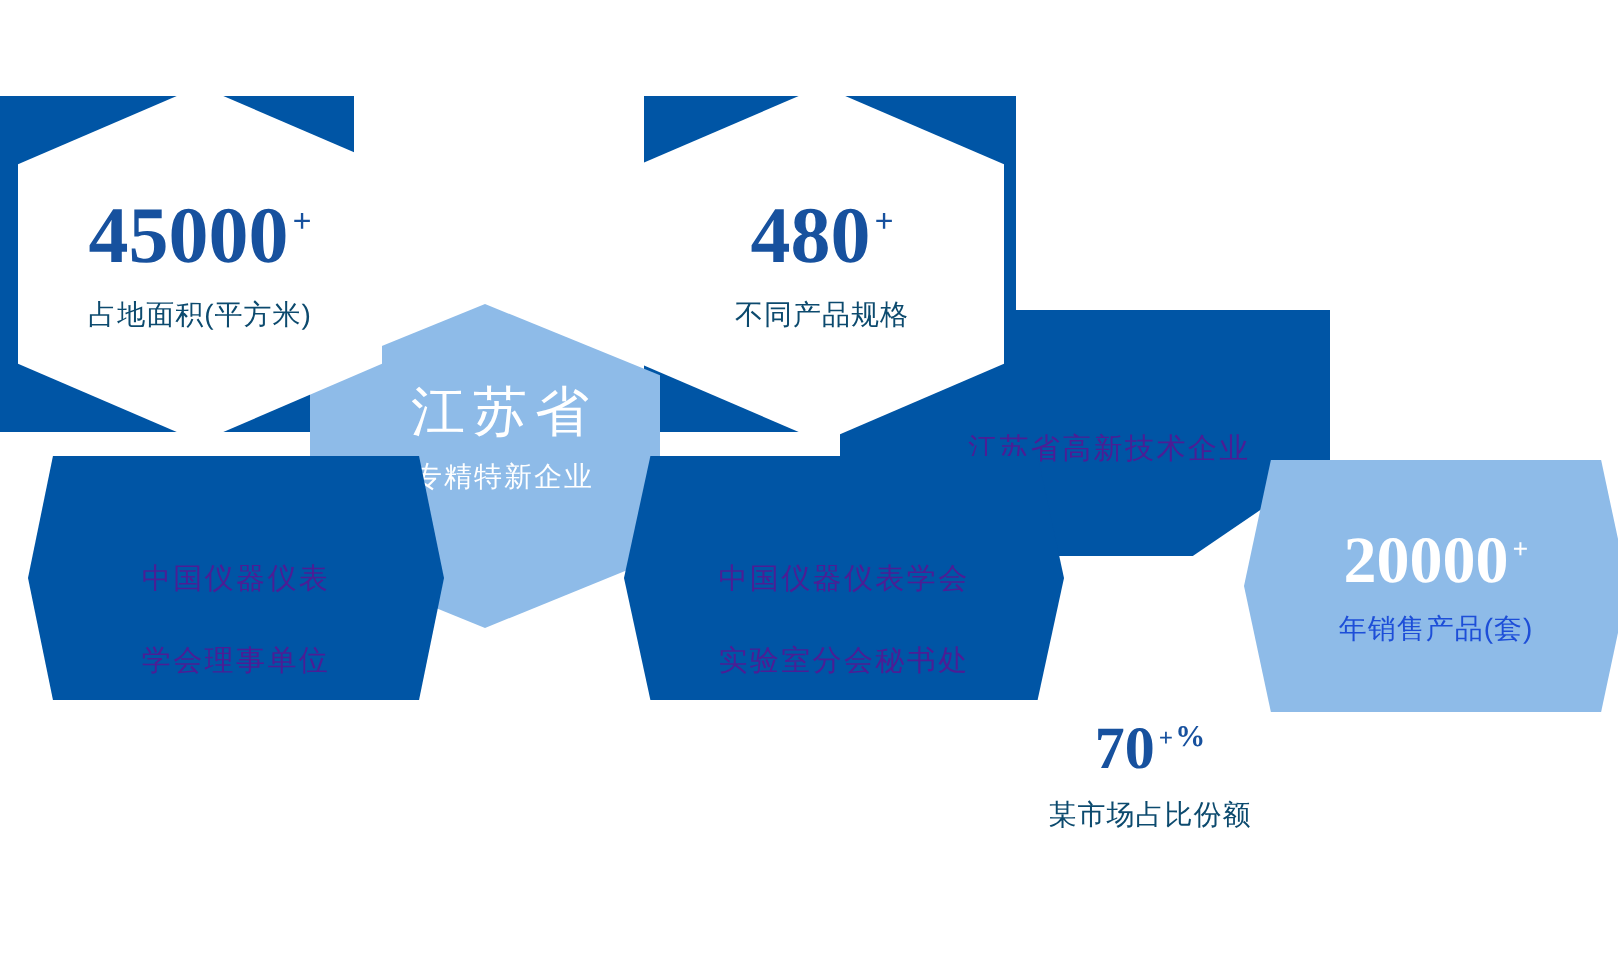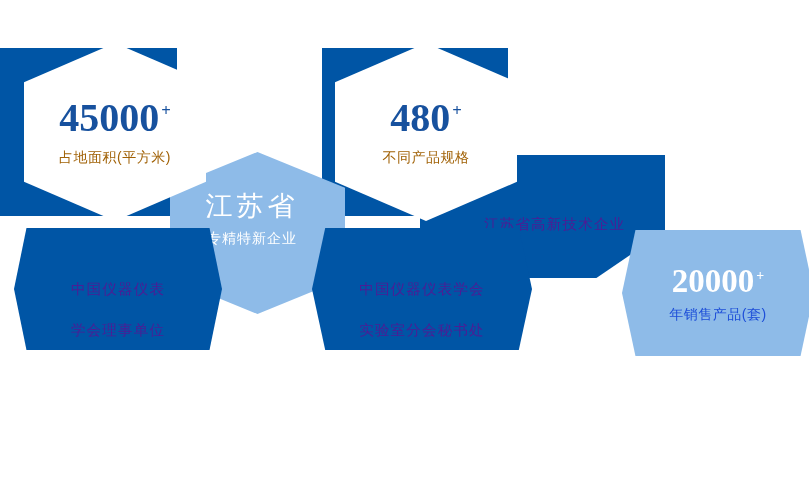--- a/index.html
+++ b/index.html
@@ -18,21 +18,20 @@
     overflow: hidden;
   }
 
   
   .shape {
     position: absolute;
   }
   .hex-v {
     
     clip-path: polygon(50% 0%, 100% 22%, 100% 78%, 50% 100%, 0% 78%, 0% 22%);
-    margin-left: 15px;
   }
   .chev-band {
     
     clip-path: polygon(6% 0%, 94% 0%, 100% 50%, 94% 100%, 6% 100%, 0% 50%);
   }
   .chev-band-light {
     clip-path: polygon(7% 0%, 93% 0%, 100% 50%, 93% 100%, 7% 100%, 0% 50%);
   }
   .trap-down {
     
@@ -70,21 +69,21 @@
     margin-left: 2px;
   }
   .stat-num .pct {
     font-size: 0.50em;
     vertical-align: super;
     font-weight: bold;
     margin-left: 1px;
   }
   .stat-label {
     font-size: 14px;
-    color: #a16207;
+    color: #0c4a6e;
     margin-top: 11px;
     white-space: nowrap;
     letter-spacing: 0.5px;
   }
 
   
   .inner-text {
     position: absolute;
     color: #4c1d95;
     font-size: 14.5px;
@@ -189,14 +188,20 @@
   </div>
 
   <div class="shape fill-light chev-band-light" style="left:622px; top:230px; width:192px; height:126px;"></div>
   <div class="stat-float stat-on-fill" style="left:622px; top:265px; width:192px;">
     <div class="stat-num" style="font-size:33px;">
       <span>20000</span><span class="plus">+</span>
     </div>
     <div class="stat-label" style="margin-top:8px;">年销售产品(套)</div>
   </div>
 
+  <div class="stat-float" style="left:480px; top:360px; width:190px;">
+    <div class="stat-num" style="font-size:30px;">
+      <span>70</span><span class="plus">+</span><span class="pct">%</span>
+    </div>
+    <div class="stat-label" style="margin-top:9px;">某市场占比份额</div>
+  </div>
 
 </div>
 
 </body></html>

